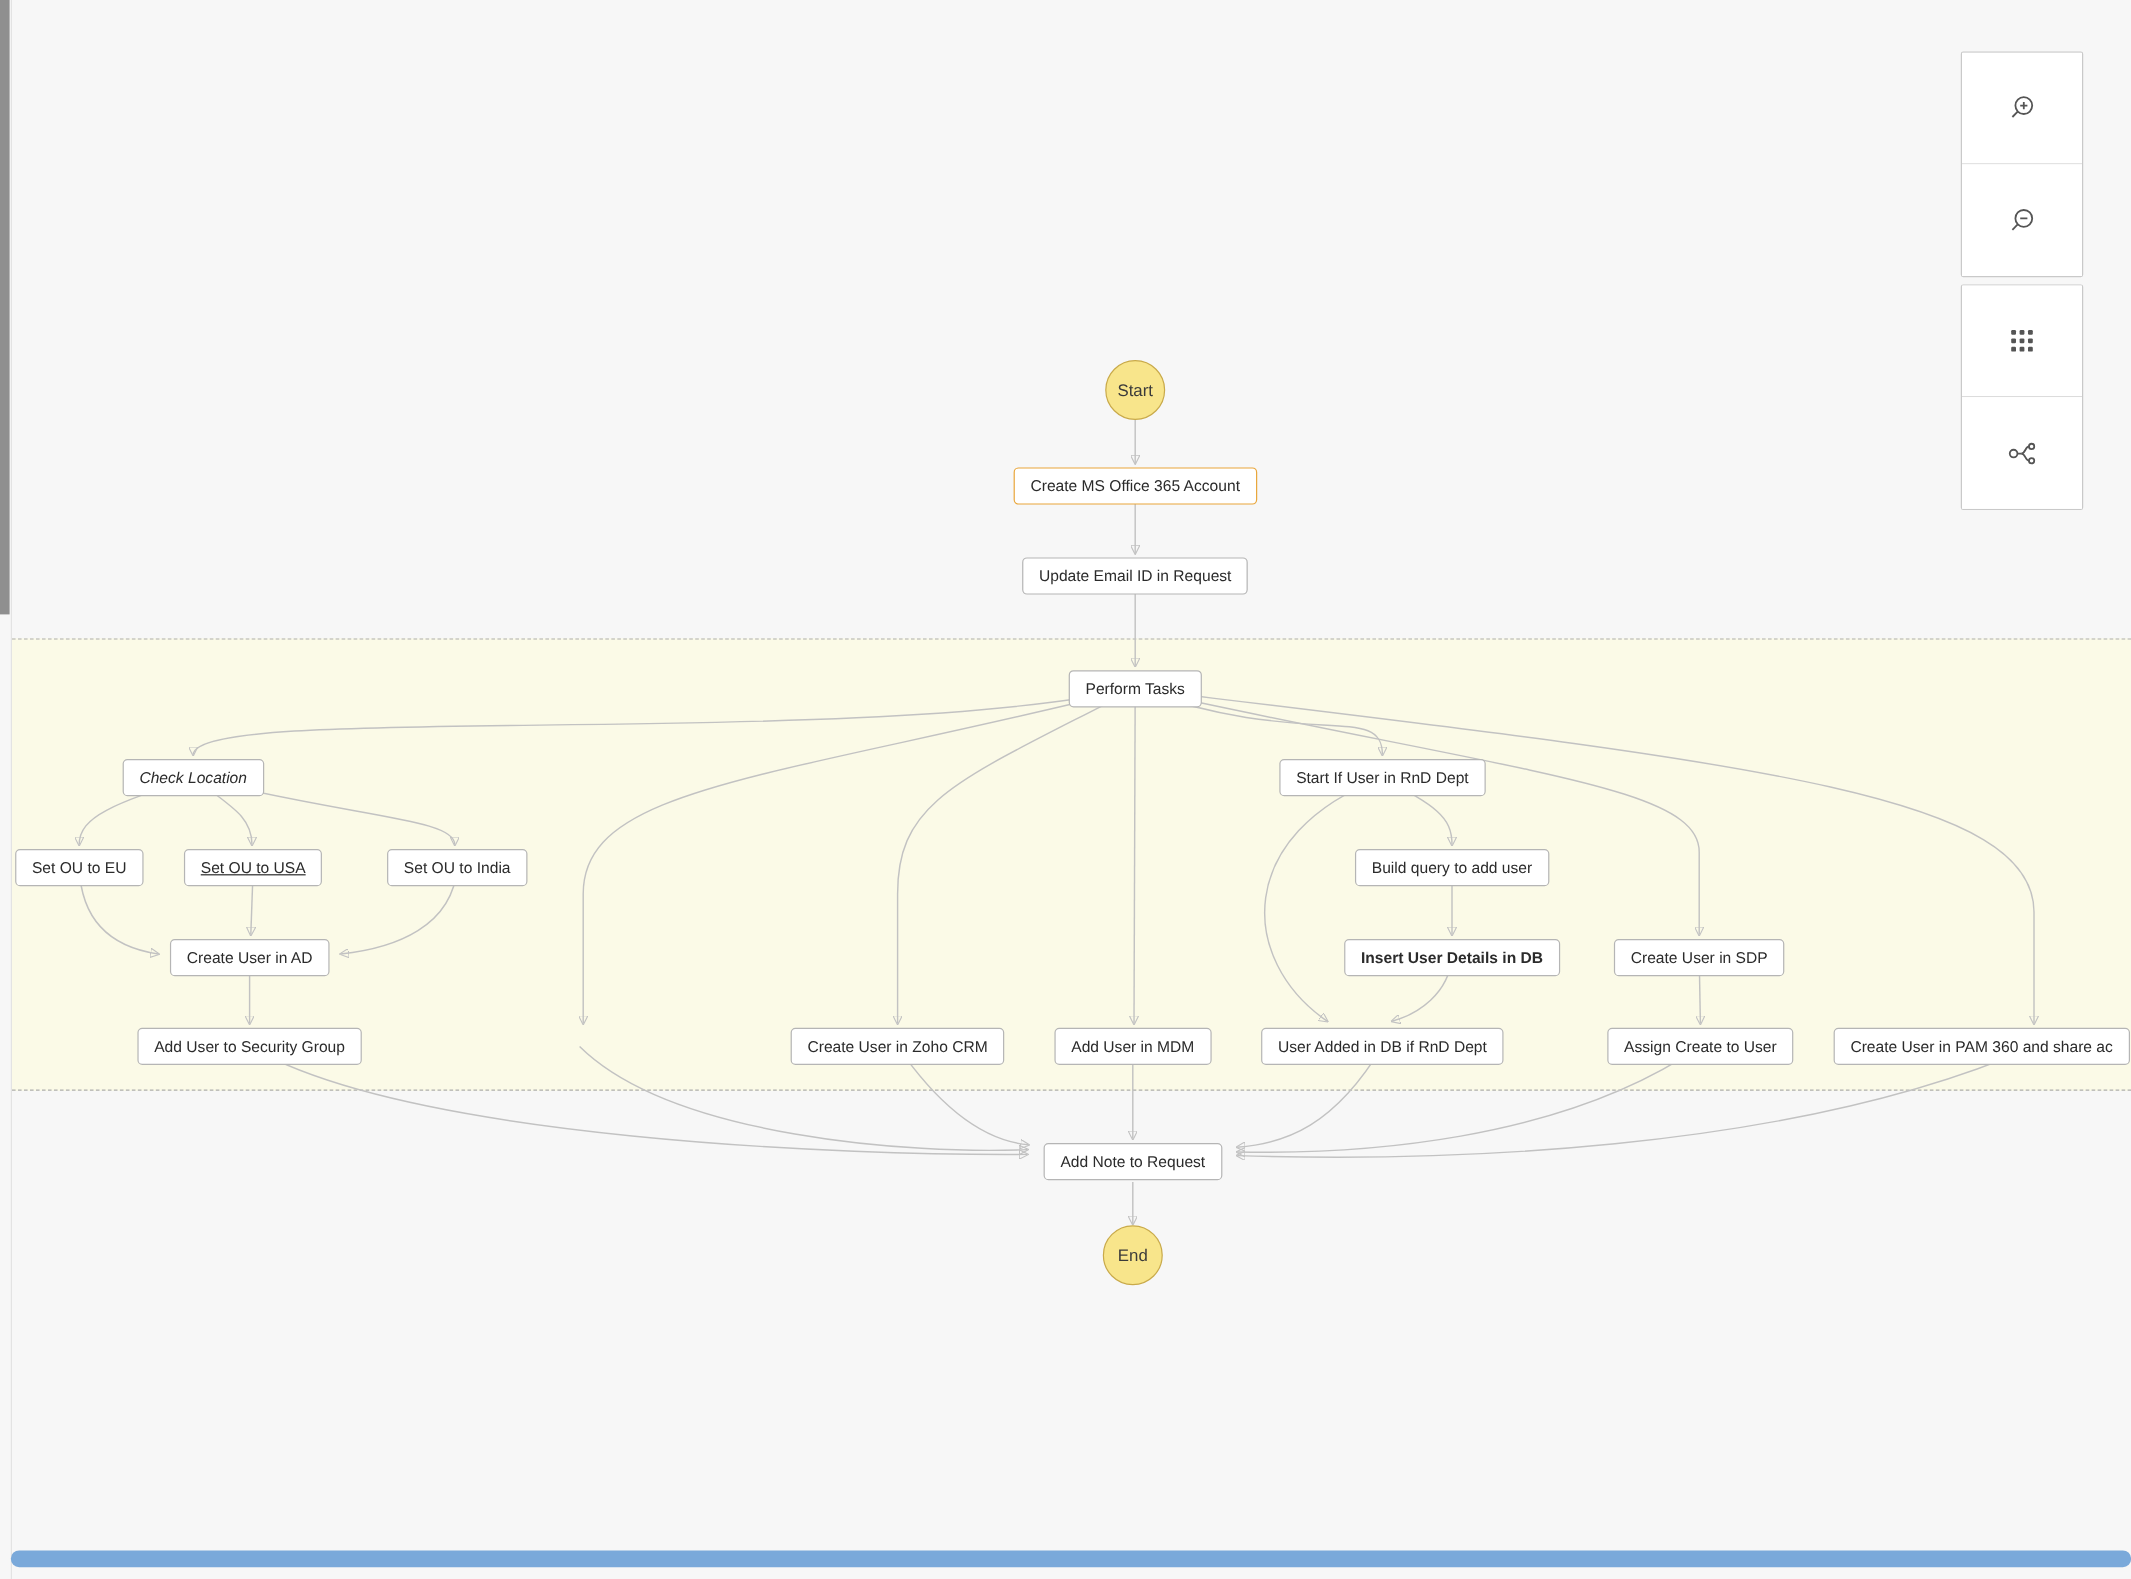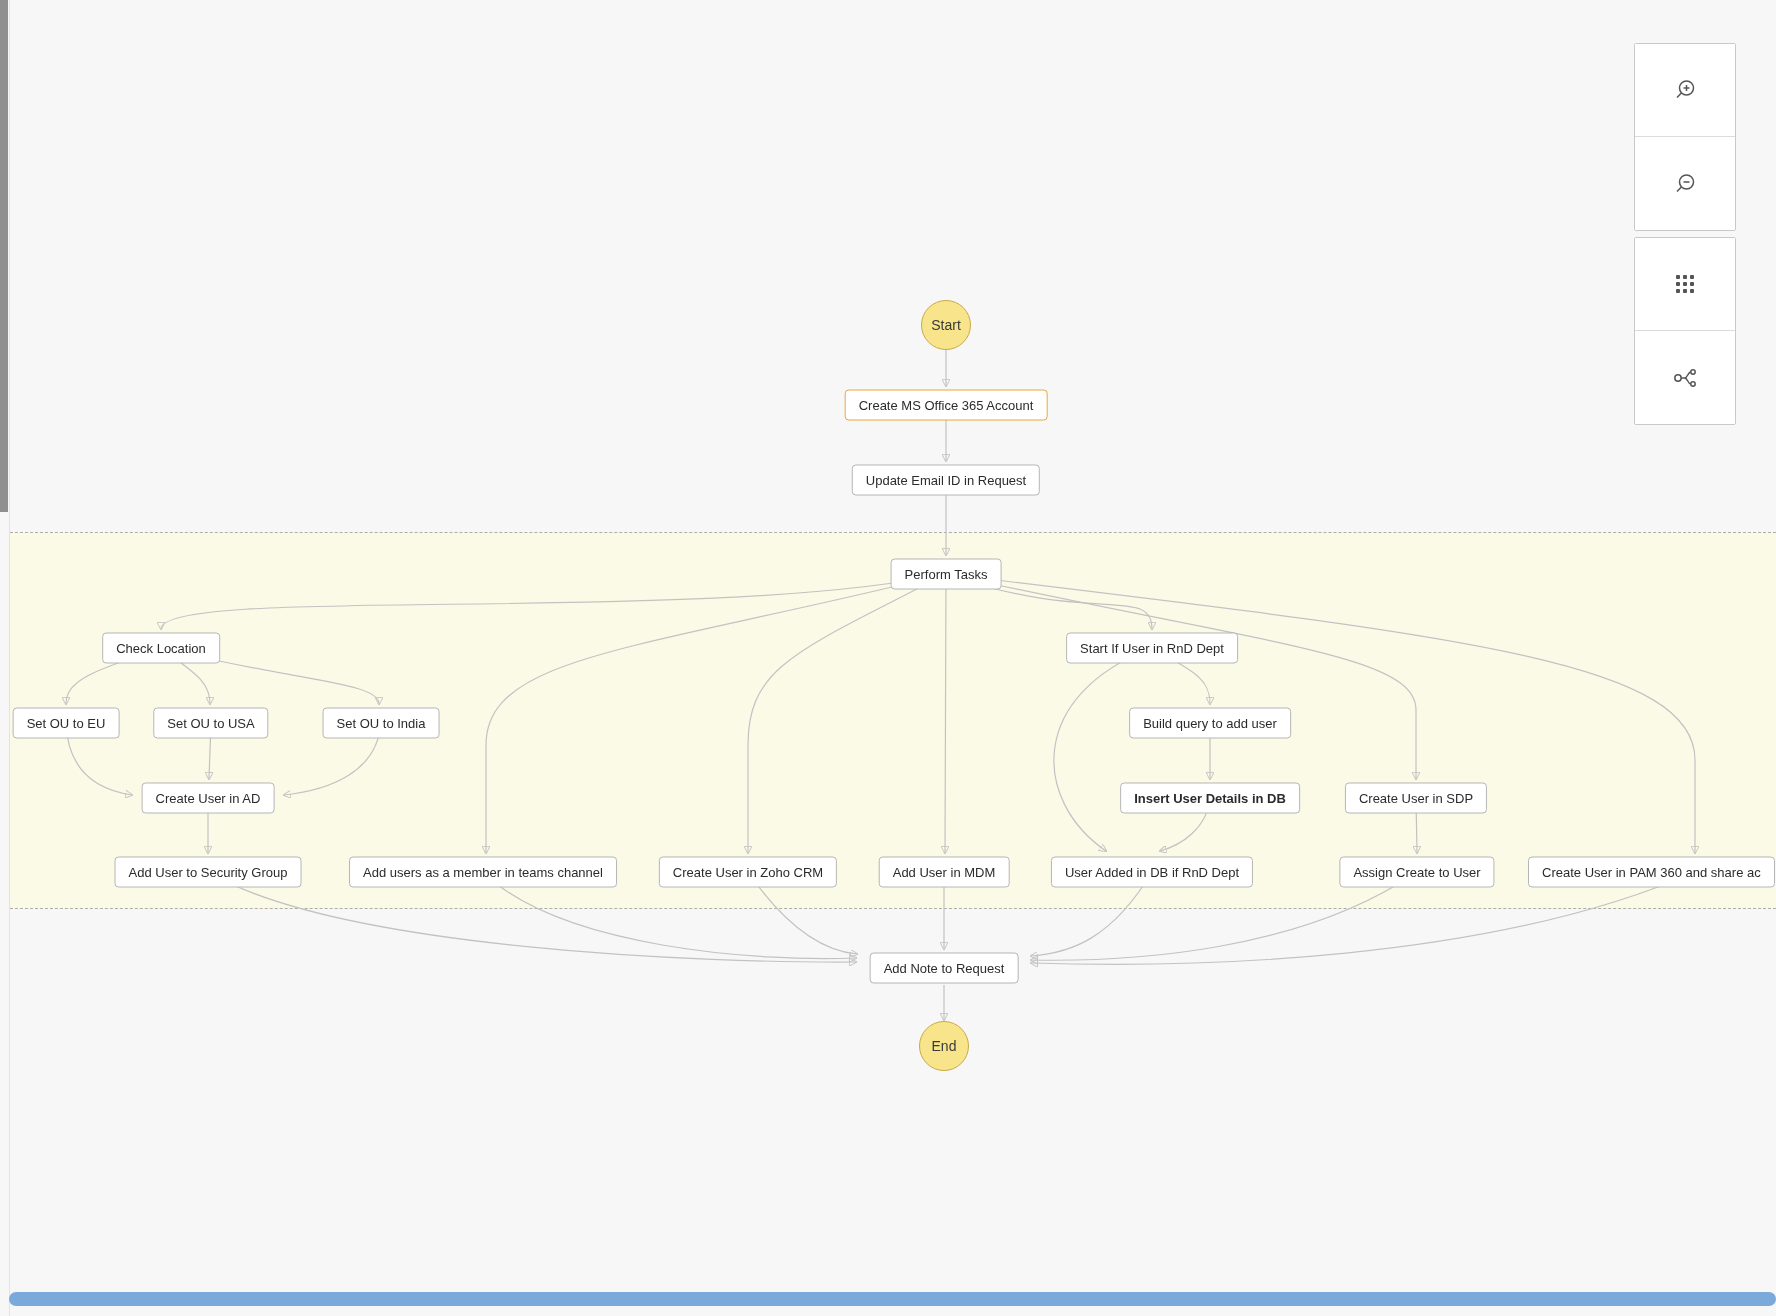--- a/index.html
+++ b/index.html
@@ -98,28 +98,27 @@
     <path d="M1695,872 C1490,962 1190,968 1031,963"></path>
     <path d="M944,985 L944,1020"></path>
   </svg>
 
   <div class="circle" style="left:946px;top:325px;">Start</div>
 
   <div class="node accent" style="left:946px;top:405px;">Create MS Office 365 Account</div>
   <div class="node" style="left:946px;top:480px;">Update Email ID in Request</div>
   <div class="node" style="left:946px;top:574px;">Perform Tasks</div>
 
-  <div class="node" style="left:161px;top:648px;">Check Location</div>
+  <div class="node" style="left:161px;top:648px;font-style:italic;">Check Location</div>
   <div class="node" style="left:66px;top:723px;">Set OU to EU</div>
-  <div class="node" style="left:211px;top:723px;">Set OU to USA</div>
+  <div class="node" style="left:211px;top:723px;text-decoration:underline;">Set OU to USA</div>
   <div class="node" style="left:381px;top:723px;">Set OU to India</div>
   <div class="node" style="left:208px;top:798px;">Create User in AD</div>
   <div class="node" style="left:208px;top:872px;">Add User to Security Group</div>
 
-  <div class="node" style="left:483px;top:872px;">Add users as a member in teams channel</div>
   <div class="node" style="left:748px;top:872px;">Create User in Zoho CRM</div>
   <div class="node" style="left:944px;top:872px;">Add User in MDM</div>
 
   <div class="node" style="left:1152px;top:648px;">Start If User in RnD Dept</div>
   <div class="node" style="left:1210px;top:723px;">Build query to add user</div>
   <div class="node" style="left:1210px;top:798px;font-weight:bold;">Insert User Details in DB</div>
   <div class="node" style="left:1152px;top:872px;">User Added in DB if RnD Dept</div>
 
   <div class="node" style="left:1416px;top:798px;">Create User in SDP</div>
   <div class="node" style="left:1417px;top:872px;">Assign Create to User</div>

